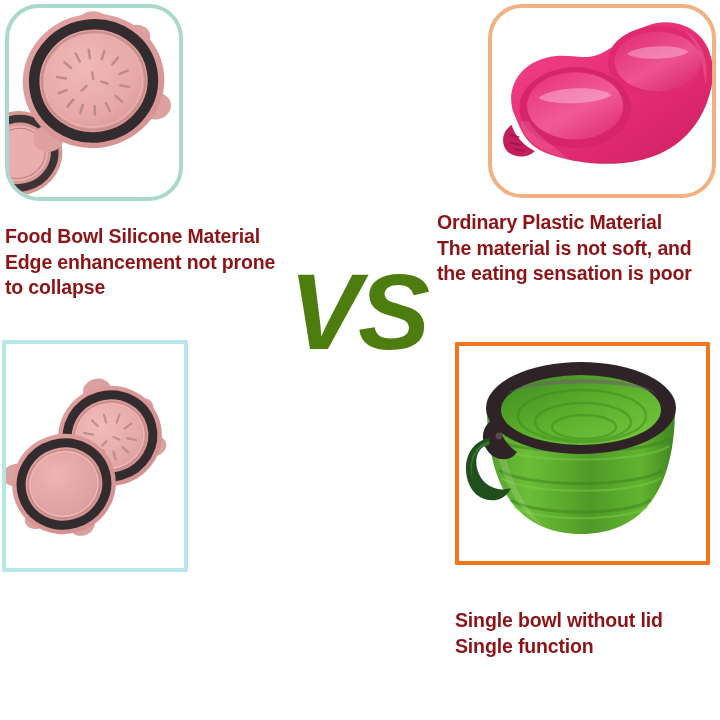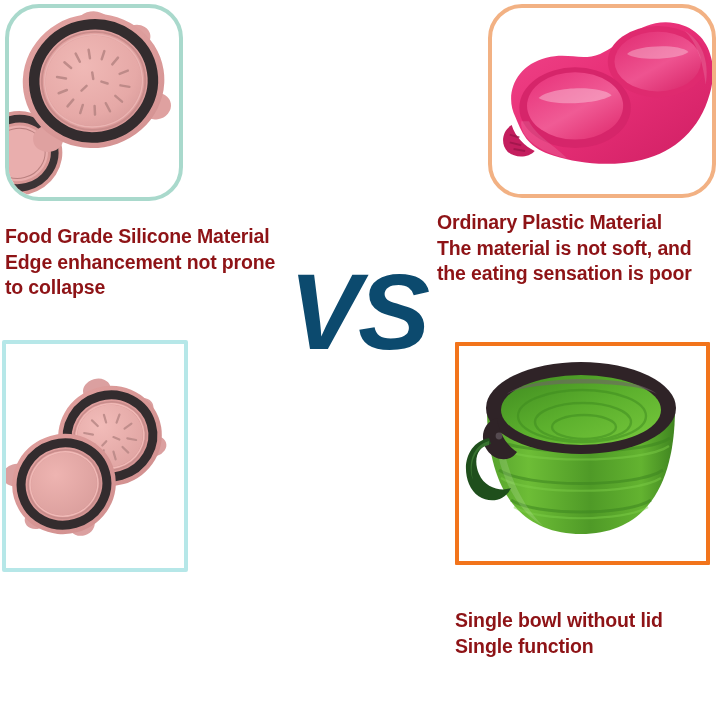--- a/index.html
+++ b/index.html
@@ -68,21 +68,21 @@
     left: 268px;
     top: 258px;
     width: 180px;
     height: 108px;
     font-family: "Liberation Sans", sans-serif;
     font-weight: bold;
     font-style: italic;
     font-size: 108px;
     line-height: 108px;
     letter-spacing: -3px;
-    color: #0c4a6e;
+    color: #4d7c0f;
     text-align: center;
     white-space: nowrap;
     user-select: none;
   }
 
   
   .caption {
     position: absolute;
     color: #8e1316;
     font-weight: bold;
@@ -155,21 +155,21 @@
           <path d="M71 59 l-6 -7"></path>
           <path d="M81 54 l-3 -9"></path>
           <path d="M92 74 l0 -7"></path>
           <path d="M100 78 l6 3"></path>
           <path d="M84 80 l-6 4"></path>
         </g>
       </g>
     </svg>
   </div>
 
-  <div class="caption" id="cap-tl">Food Grade Silicone Material
+  <div class="caption" id="cap-tl">Food Bowl Silicone Material
 Edge enhancement not prone
 to collapse</div>
 
   <div class="frame frame-tr">
     <svg class="art-bleed" viewBox="0 0 240 206">
       <defs>
         <linearGradient id="trBody" x1="0%" y1="0%" x2="100%" y2="100%">
           <stop offset="0%" stop-color="#f0468a"></stop>
           <stop offset="45%" stop-color="#e82f77"></stop>
           <stop offset="100%" stop-color="#cf1f63"></stop>

